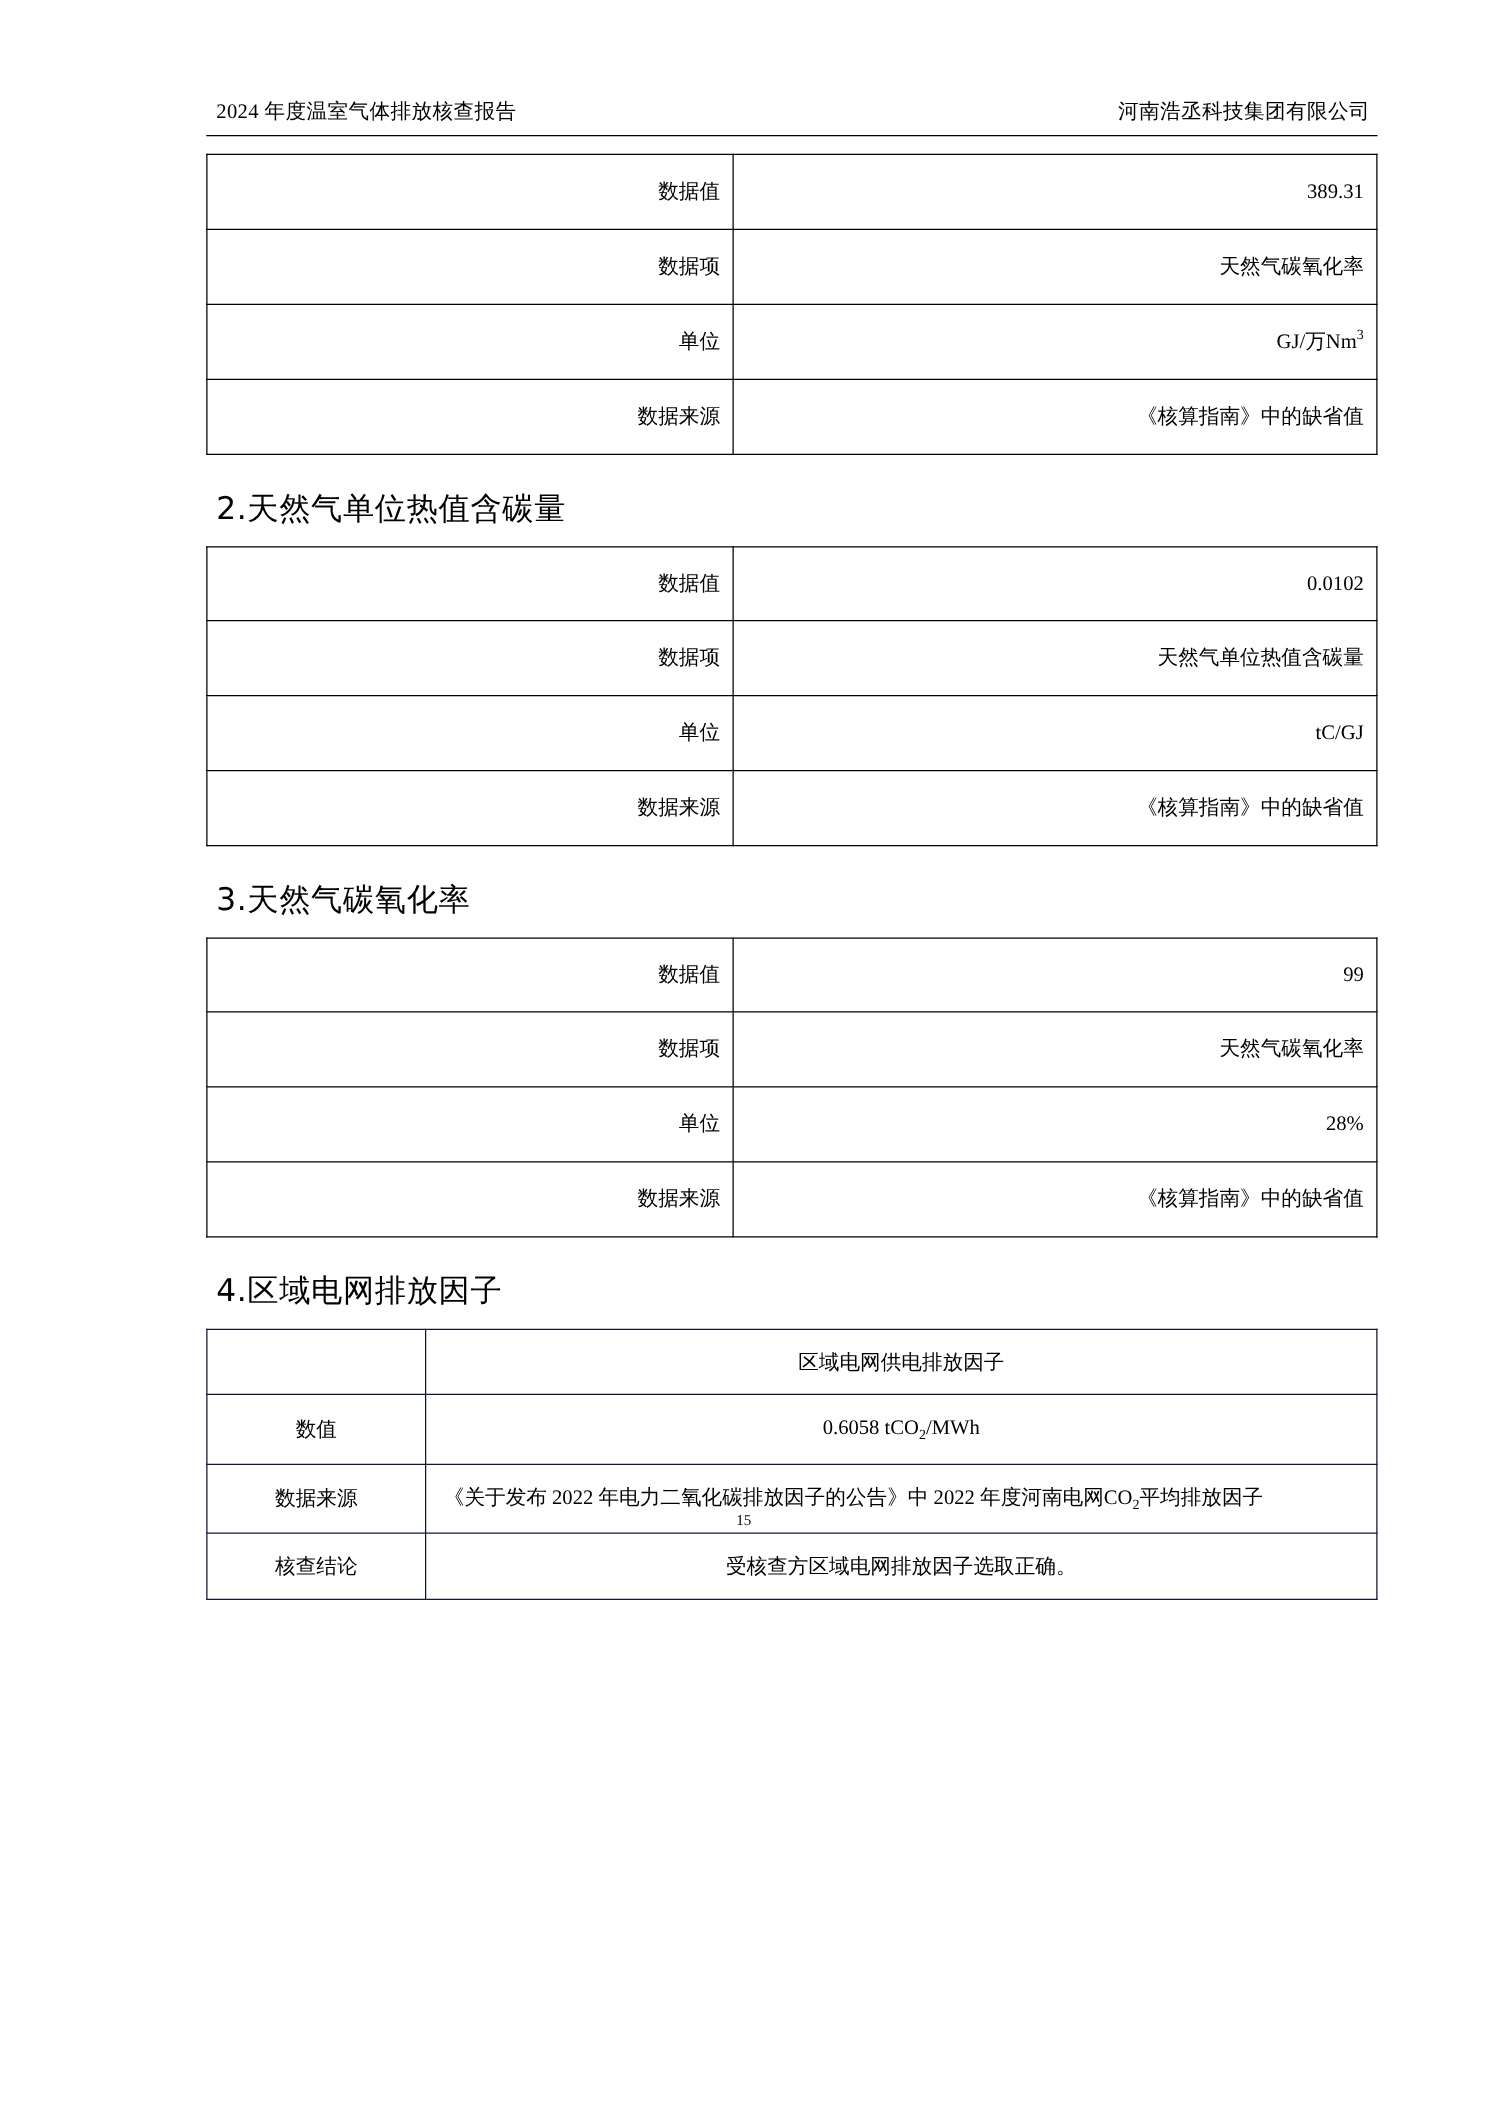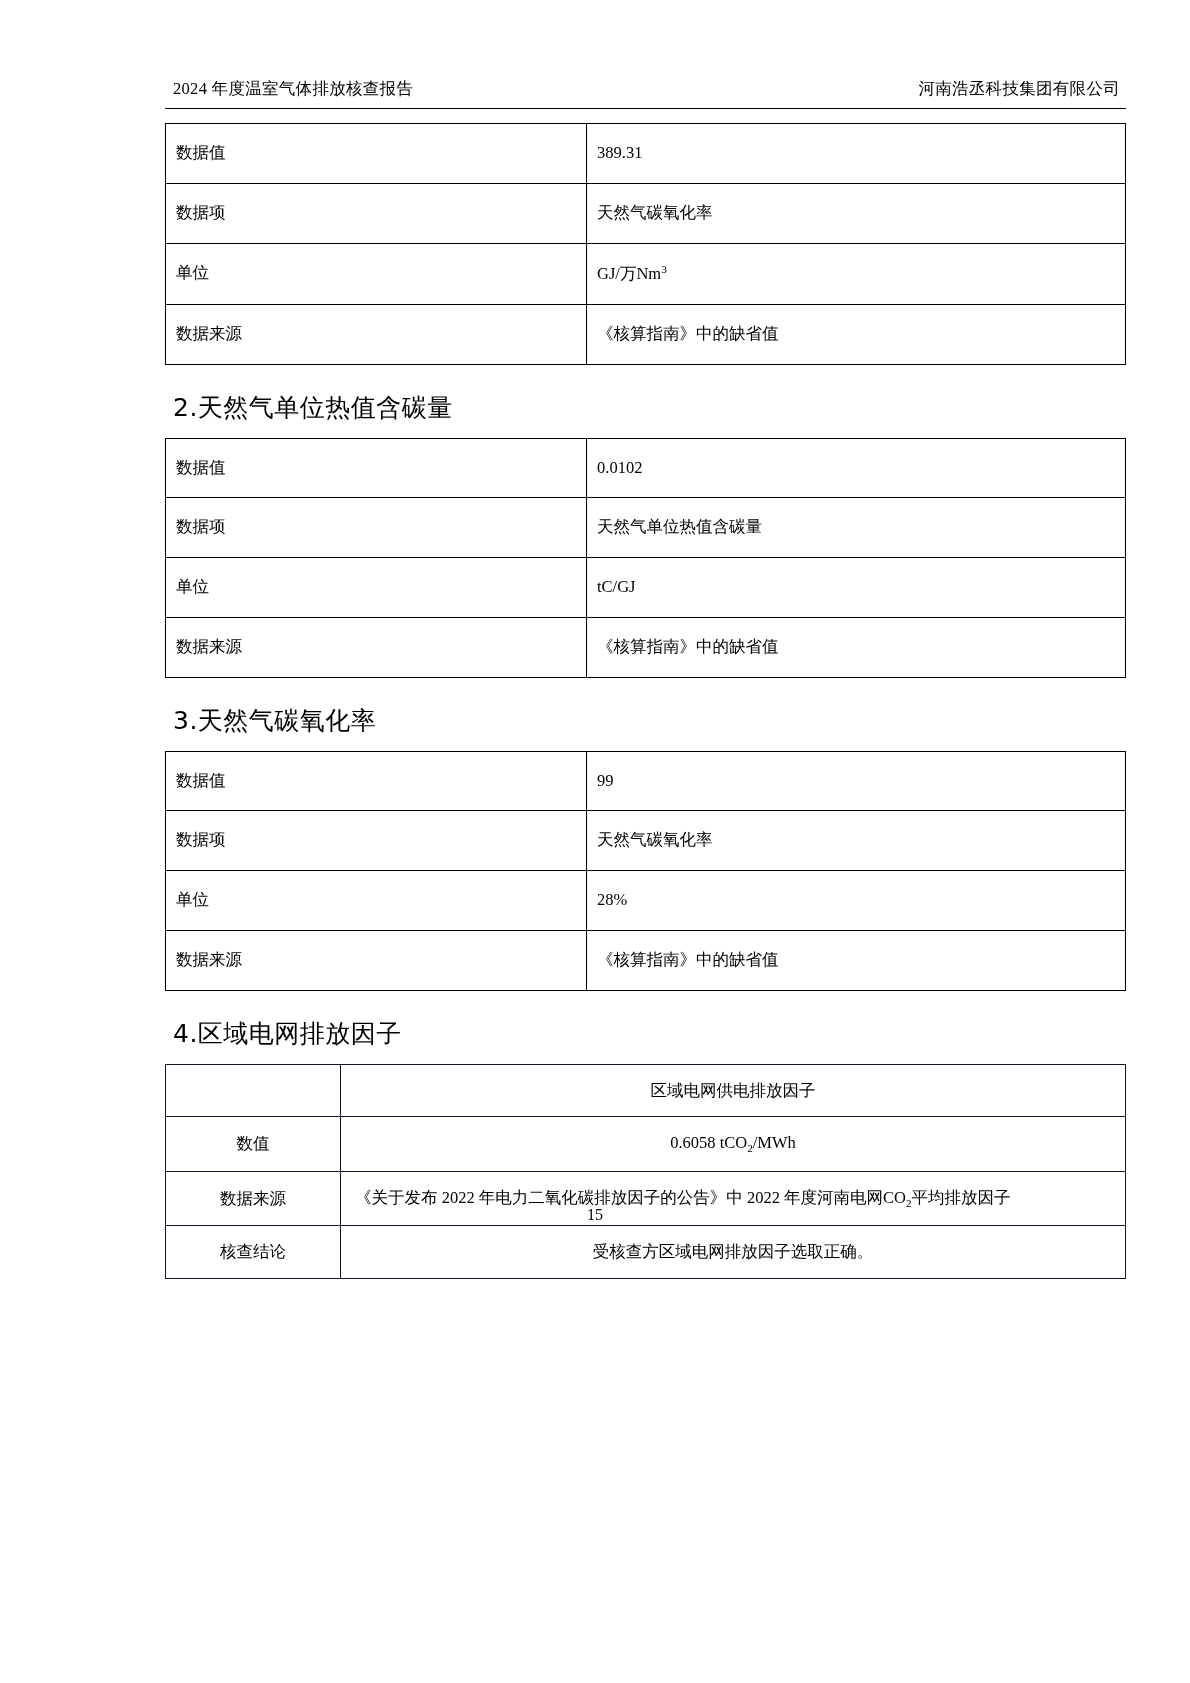--- a/index.html
+++ b/index.html
@@ -12,21 +12,21 @@
     height: 1683px;
     position: relative;
     font-family: "Liberation Serif", "DejaVu Serif", serif;
     color: #000000;
   }
   .page {
     position: relative;
     width: 1190px;
     height: 1276px;
     box-sizing: border-box;
-    padding: 78px 64px 0 165px;
+    padding: 78px 88px 0 165px;
   }
   
   .header {
     display: flex;
     justify-content: space-between;
     align-items: baseline;
     font-size: 16.5px;
     letter-spacing: 0.3px;
     padding: 0 6px 0 8px;
   }
@@ -43,21 +43,21 @@
     border-collapse: collapse;
     width: 100%;
     table-layout: fixed;
     margin-top: 14px;
   }
   table.doc-table td {
     border: 1px solid #000;
     font-size: 16.5px;
     line-height: 1.5;
     padding: 17px 10px;
-    text-align: left;
+    text-align: right;
     vertical-align: middle;
   }
   table.doc-table td.label {
     width: 400px;
   }
   .t-bold {
     font-weight: normal;
   }
   
   h2.sec {
@@ -96,21 +96,21 @@
   sub, sup {
     font-size: 68%;
   }
   
   .page-number {
     position: absolute;
     left: 0;
     right: 0;
     bottom: 52px;
     text-align: center;
-    font-size: 16px;
+    font-size: 12px;
   }
   .nowrap { white-space: nowrap; }
 </style>
 </head>
 <body>
 
 <div class="page">
 
   <div class="header">
     <div class="header-left">2024 年度温室气体排放核查报告</div>

